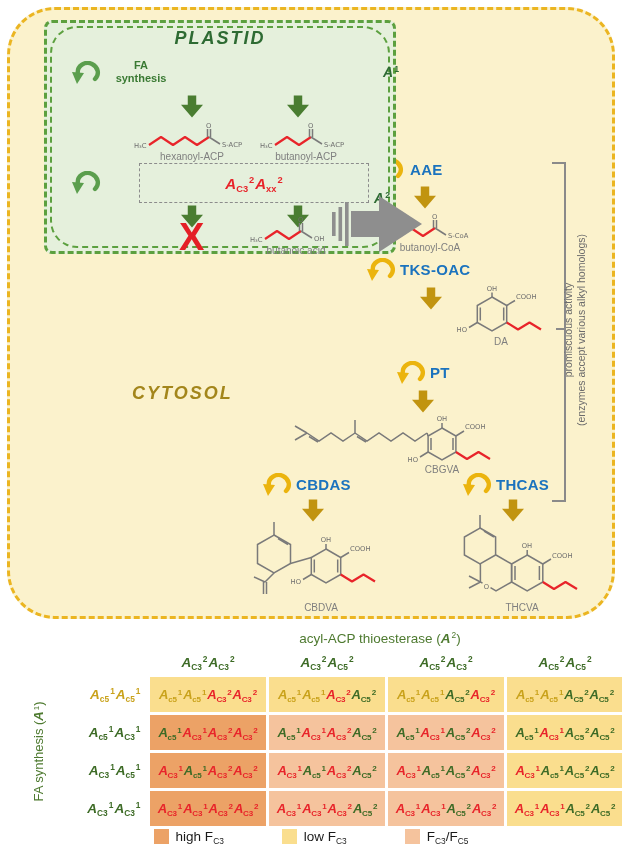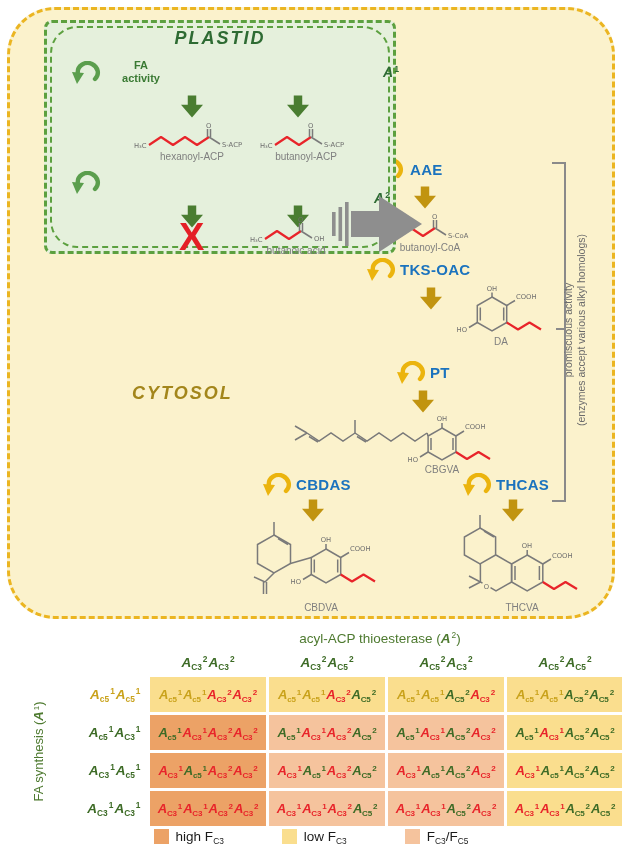--- a/index.html
+++ b/index.html
@@ -75,21 +75,21 @@
   <div class="plastid">
     <div class="plastid-inner"></div>
     <div class="plastid-title">PLASTID</div>
 
     <svg class="curve ca-green abs" style="left:24px;top:38px" viewBox="0 0 30 24" width="30" height="24">
         <path d="M7 14 C 5 4, 15 0, 21 3 C 27 6, 29 13, 24 18"></path>
         <polygon points="1,11 13,12 6,23"></polygon>
       </svg>
     <div class="side-label" style="left:56px;top:36px;width:76px">
       <div>FA</div>
-      <div>activity</div>
+      <div>synthesis</div>
     </div>
 
     <div class="corner" style="left:336px;top:41px"><i>A</i><sup>1</sup></div>
 
     <svg class="blk-green abs" style="left:134px;top:72px" viewBox="0 0 26 26" width="22" height="23">
         <polygon points="8,0 18,0 18,11 26,11 13,26 0,11 8,11"></polygon>
       </svg>
     <svg class="blk-green abs" style="left:240px;top:72px" viewBox="0 0 26 26" width="22" height="23">
         <polygon points="8,0 18,0 18,11 26,11 13,26 0,11 8,11"></polygon>
       </svg>
@@ -117,20 +117,23 @@
         <text class="atom" x="65" y="26">S-ACP</text>
       </svg>
       <div class="struct-label">butanoyl-ACP</div>
     </div>
 
     <svg class="curve ca-green abs" style="left:24px;top:148px" viewBox="0 0 30 24" width="30" height="24">
         <path d="M7 14 C 5 4, 15 0, 21 3 C 27 6, 29 13, 24 18"></path>
         <polygon points="1,11 13,12 6,23"></polygon>
       </svg>
 
+    <div class="gene-box" style="left:92px;top:140px;width:228px;height:38px">
+      <span><span class="al tk-red"><i>A</i><sub>C3</sub><sup>2</sup></span><span class="al tk-red"><i>A</i><sub>xx</sub><sup>2</sup></span></span>
+    </div>
     <div class="corner" style="left:327px;top:167px"><i>A</i><sup>2</sup></div>
 
     <svg class="blk-green abs" style="left:134px;top:182px" viewBox="0 0 26 26" width="22" height="23">
         <polygon points="8,0 18,0 18,11 26,11 13,26 0,11 8,11"></polygon>
       </svg>
     <svg class="blk-green abs" style="left:240px;top:182px" viewBox="0 0 26 26" width="22" height="23">
         <polygon points="8,0 18,0 18,11 26,11 13,26 0,11 8,11"></polygon>
       </svg>
 
     <div class="blocked-x" style="left:132px;top:196px">X</div>

